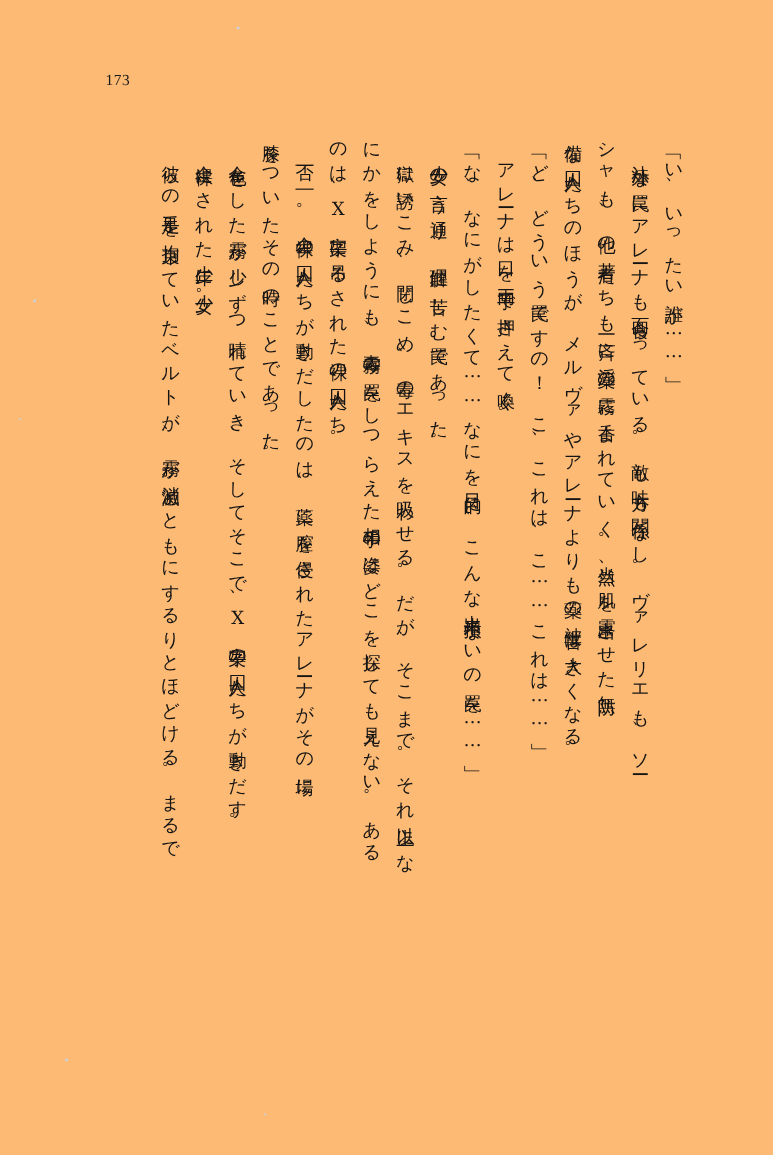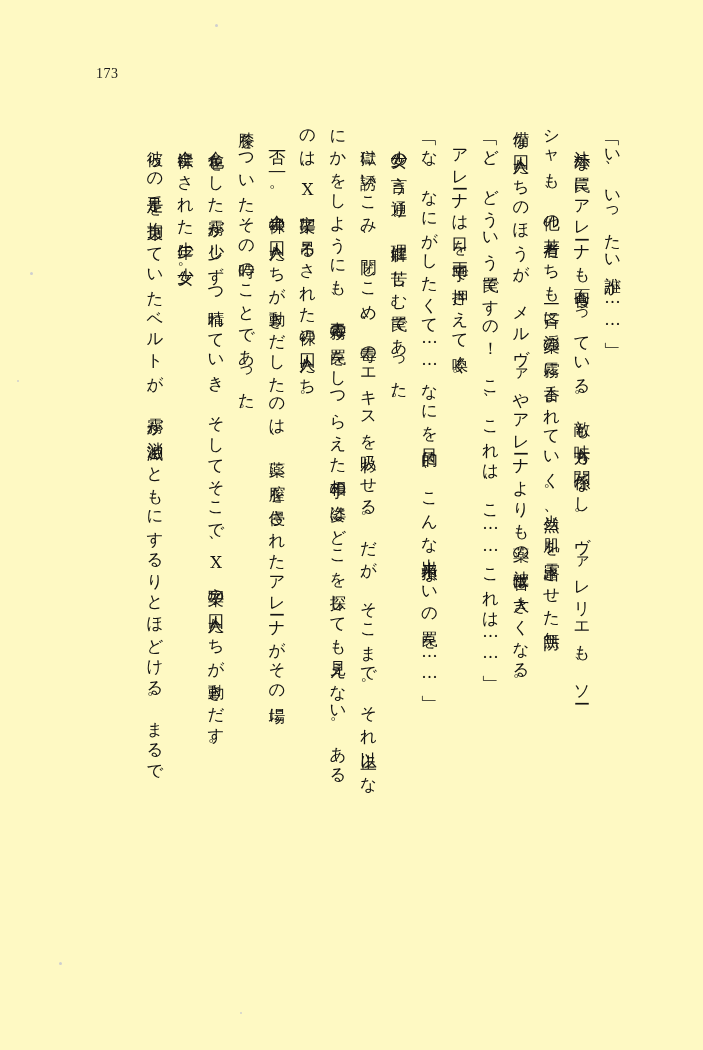--- a/index.html
+++ b/index.html
@@ -4,21 +4,21 @@
 <style>
   html, body {
     margin: 0;
     padding: 0;
     background: #ffffff;
   }
   .page {
     position: relative;
     width: 703px;
     height: 1050px;
-    background: #fef9c3;
+    background: #fdba74;
     overflow: hidden;
     font-family: "Liberation Serif", "DejaVu Serif", serif;
     color: #111111;
   }
   .page-number {
     position: absolute;
     top: 66px;
     left: 96px;
     font-size: 14px;
     letter-spacing: 0.5px;

